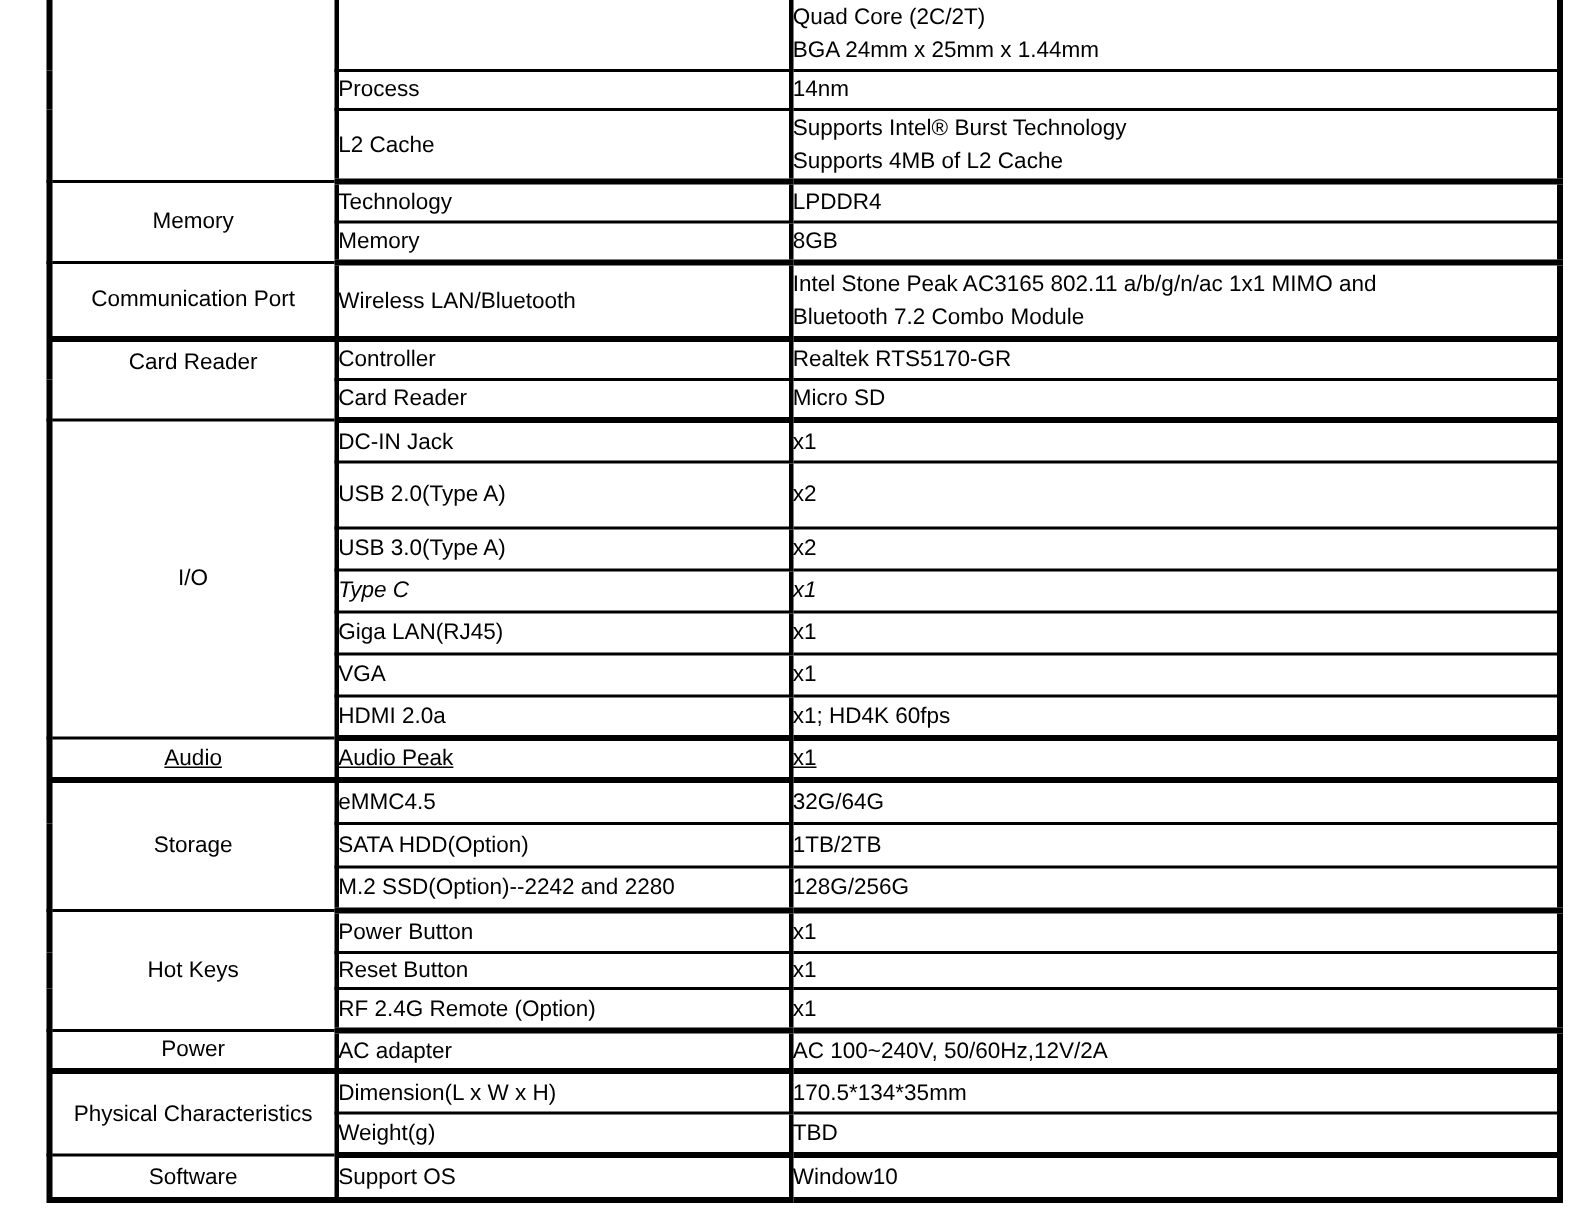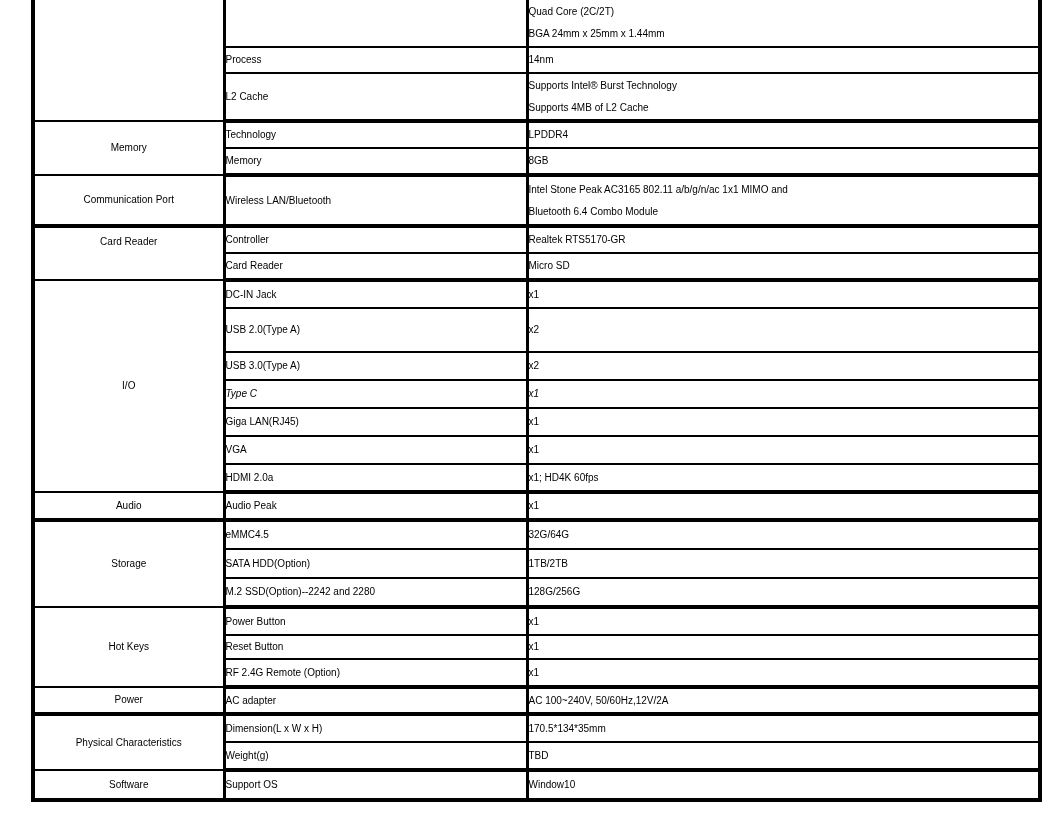--- a/index.html
+++ b/index.html
@@ -17,21 +17,21 @@
     left: 31px;
     top: -1px;
     width: 1007px;
   }
   table.spec {
     width: 100%;
     table-layout: fixed;
     border-collapse: collapse;
     border: 4px solid #000;
     border-top: 0;
-    font-size: 10px;
+    font-size: 15px;
   }
   table.spec td {
     border: 2px solid #000;
     border-left-width: 3px;
     border-right-width: 3px;
     padding: 0;
     overflow: visible;
     background: #fff;
   }
   tr.row-first > td { border-top: 0; }
@@ -104,21 +104,21 @@
           <td class="item">Memory</td>
           <td class="val">
             <div class="line">8GB</div>
           </td>
         </tr>
         <tr class="sec-end" style="height: 51px;">
           <td class="cat" rowspan="1">Communication Port</td>
           <td class="item">Wireless LAN/Bluetooth</td>
           <td class="val">
             <div class="line">Intel Stone Peak AC3165 802.11 a/b/g/n/ac 1x1 MIMO and</div>
-            <div class="line">Bluetooth 6.4 Combo Module</div>
+            <div class="line">Bluetooth 7.2 Combo Module</div>
           </td>
         </tr>
         <tr style="height: 27px;">
           <td class="cat valign-top" rowspan="2">Card Reader</td>
           <td class="item">Controller</td>
           <td class="val">
             <div class="line">Realtek RTS5170-GR</div>
           </td>
         </tr>
         <tr class="sec-end" style="height: 27px;">
@@ -163,21 +163,21 @@
           <td class="val">
             <div class="line">x1</div>
           </td>
         </tr>
         <tr class="sec-end" style="height: 28px;">
           <td class="item">HDMI 2.0a</td>
           <td class="val">
             <div class="line">x1; HD4K 60fps</div>
           </td>
         </tr>
-        <tr class="sec-end" style="height: 28px;">
+        <tr class="sec-end" style="height: 28px; text-decoration: underline;">
           <td class="cat" rowspan="1">Audio</td>
           <td class="item">Audio Peak</td>
           <td class="val">
             <div class="line">x1</div>
           </td>
         </tr>
         <tr style="height: 29px;">
           <td class="cat" rowspan="3">Storage</td>
           <td class="item">eMMC4.5</td>
           <td class="val">

